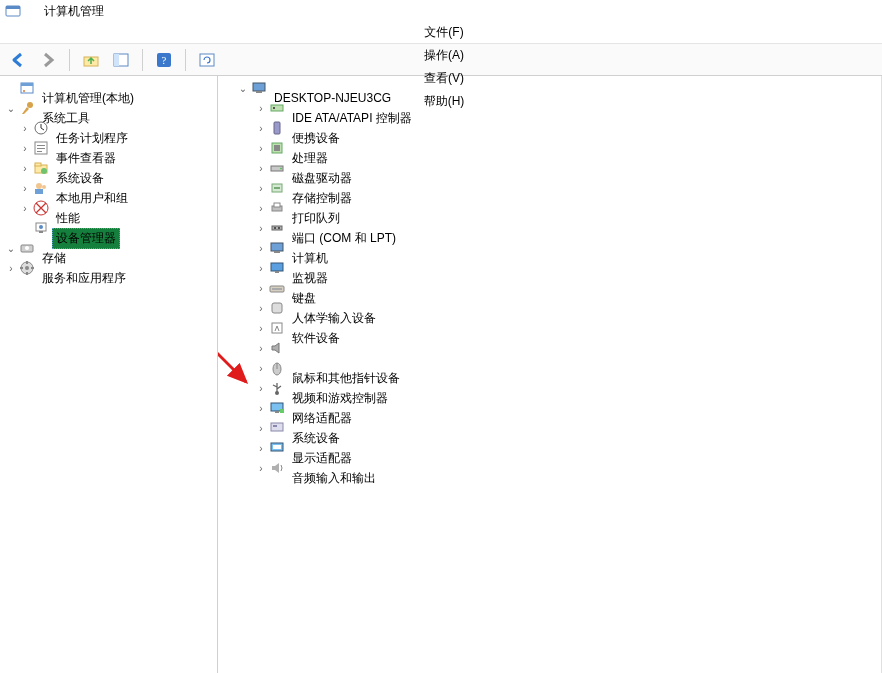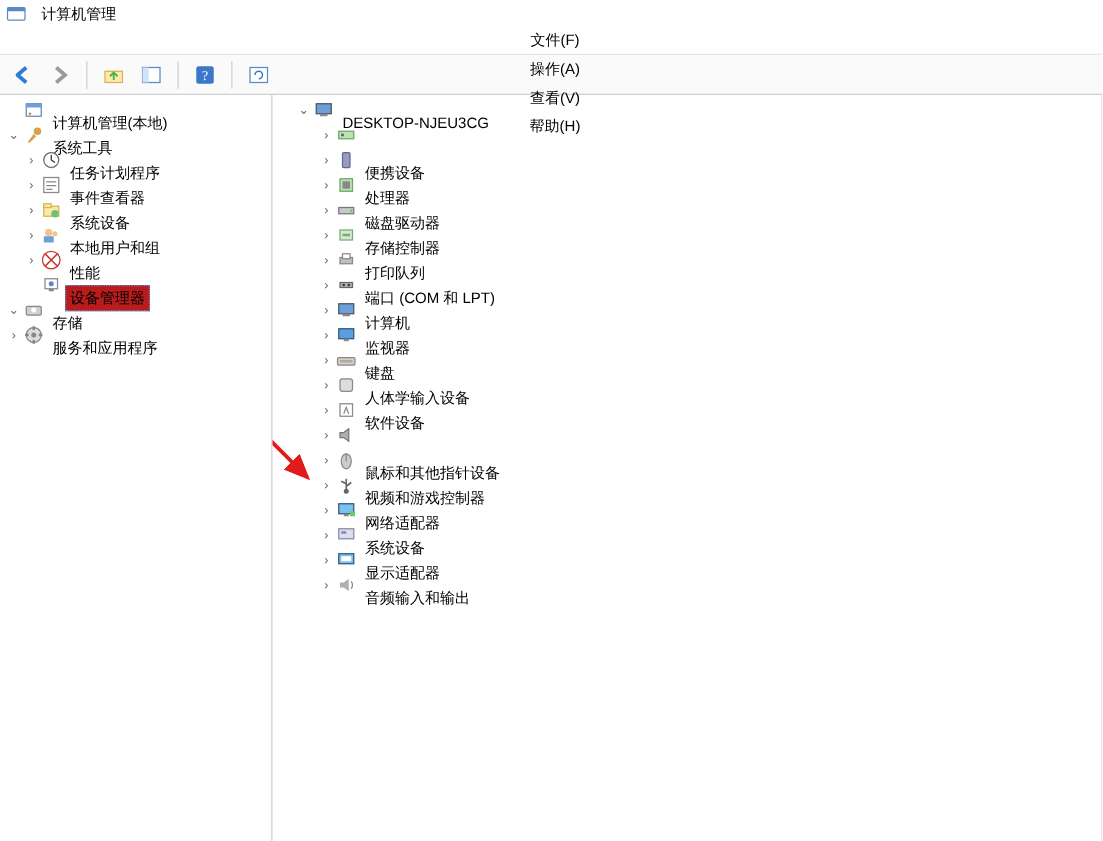--- a/index.html
+++ b/index.html
@@ -12,21 +12,21 @@
     width: 882px;
     height: 673px;
     overflow: hidden;
     position: relative;
   }
   .titlebar {
     height: 22px;
     display: flex;
     align-items: center;
     padding-left: 4px;
-    gap: 9px;
+    gap: 20px;
     background: #fff;
   }
   .menubar {
     height: 22px;
     display: flex;
     align-items: center;
     padding-left: 6px;
     gap: 2px;
     border-bottom: 1px solid #e5e5e5;
     flex-direction: column;
@@ -83,21 +83,21 @@
     flex-shrink: 0;
   }
   .twisty.empty { visibility: hidden; }
   .icon-slot {
     width: 18px; height: 16px;
     display: inline-flex; align-items: center; justify-content: center;
     margin-right: 2px;
     flex-shrink: 0;
   }
   .label { padding: 1px 3px; border: 1px solid transparent; margin-top: 20px; }
-  .label.selected { background: #b91c1c; border: 1px dotted #5a9bd4; }
+  .label.selected { background: #15803d; border: 1px dotted #5a9bd4; }
   .indent-0 { padding-left: 4px; }
   .indent-1 { padding-left: 18px; }
   .indent-2 { padding-left: 36px; }
   
   .red-arrow {
     position: absolute;
     pointer-events: none;
   }
 </style>
 </head>
@@ -422,20 +422,21 @@
       <span class="label">DESKTOP-NJEU3CG</span>
     </div>
 
     <div class="row indent-2">
       <span class="twisty">›</span>
       <span class="icon-slot">
           <svg width="16" height="16">
             <use href="#ic-ide"></use>
           </svg>
         </span>
+      <span class="label">IDE ATA/ATAPI 控制器</span>
     </div>
     <div class="row indent-2">
       <span class="twisty">›</span>
       <span class="icon-slot">
           <svg width="16" height="16">
             <use href="#ic-portable"></use>
           </svg>
         </span>
       <span class="label">便携设备</span>
     </div>

